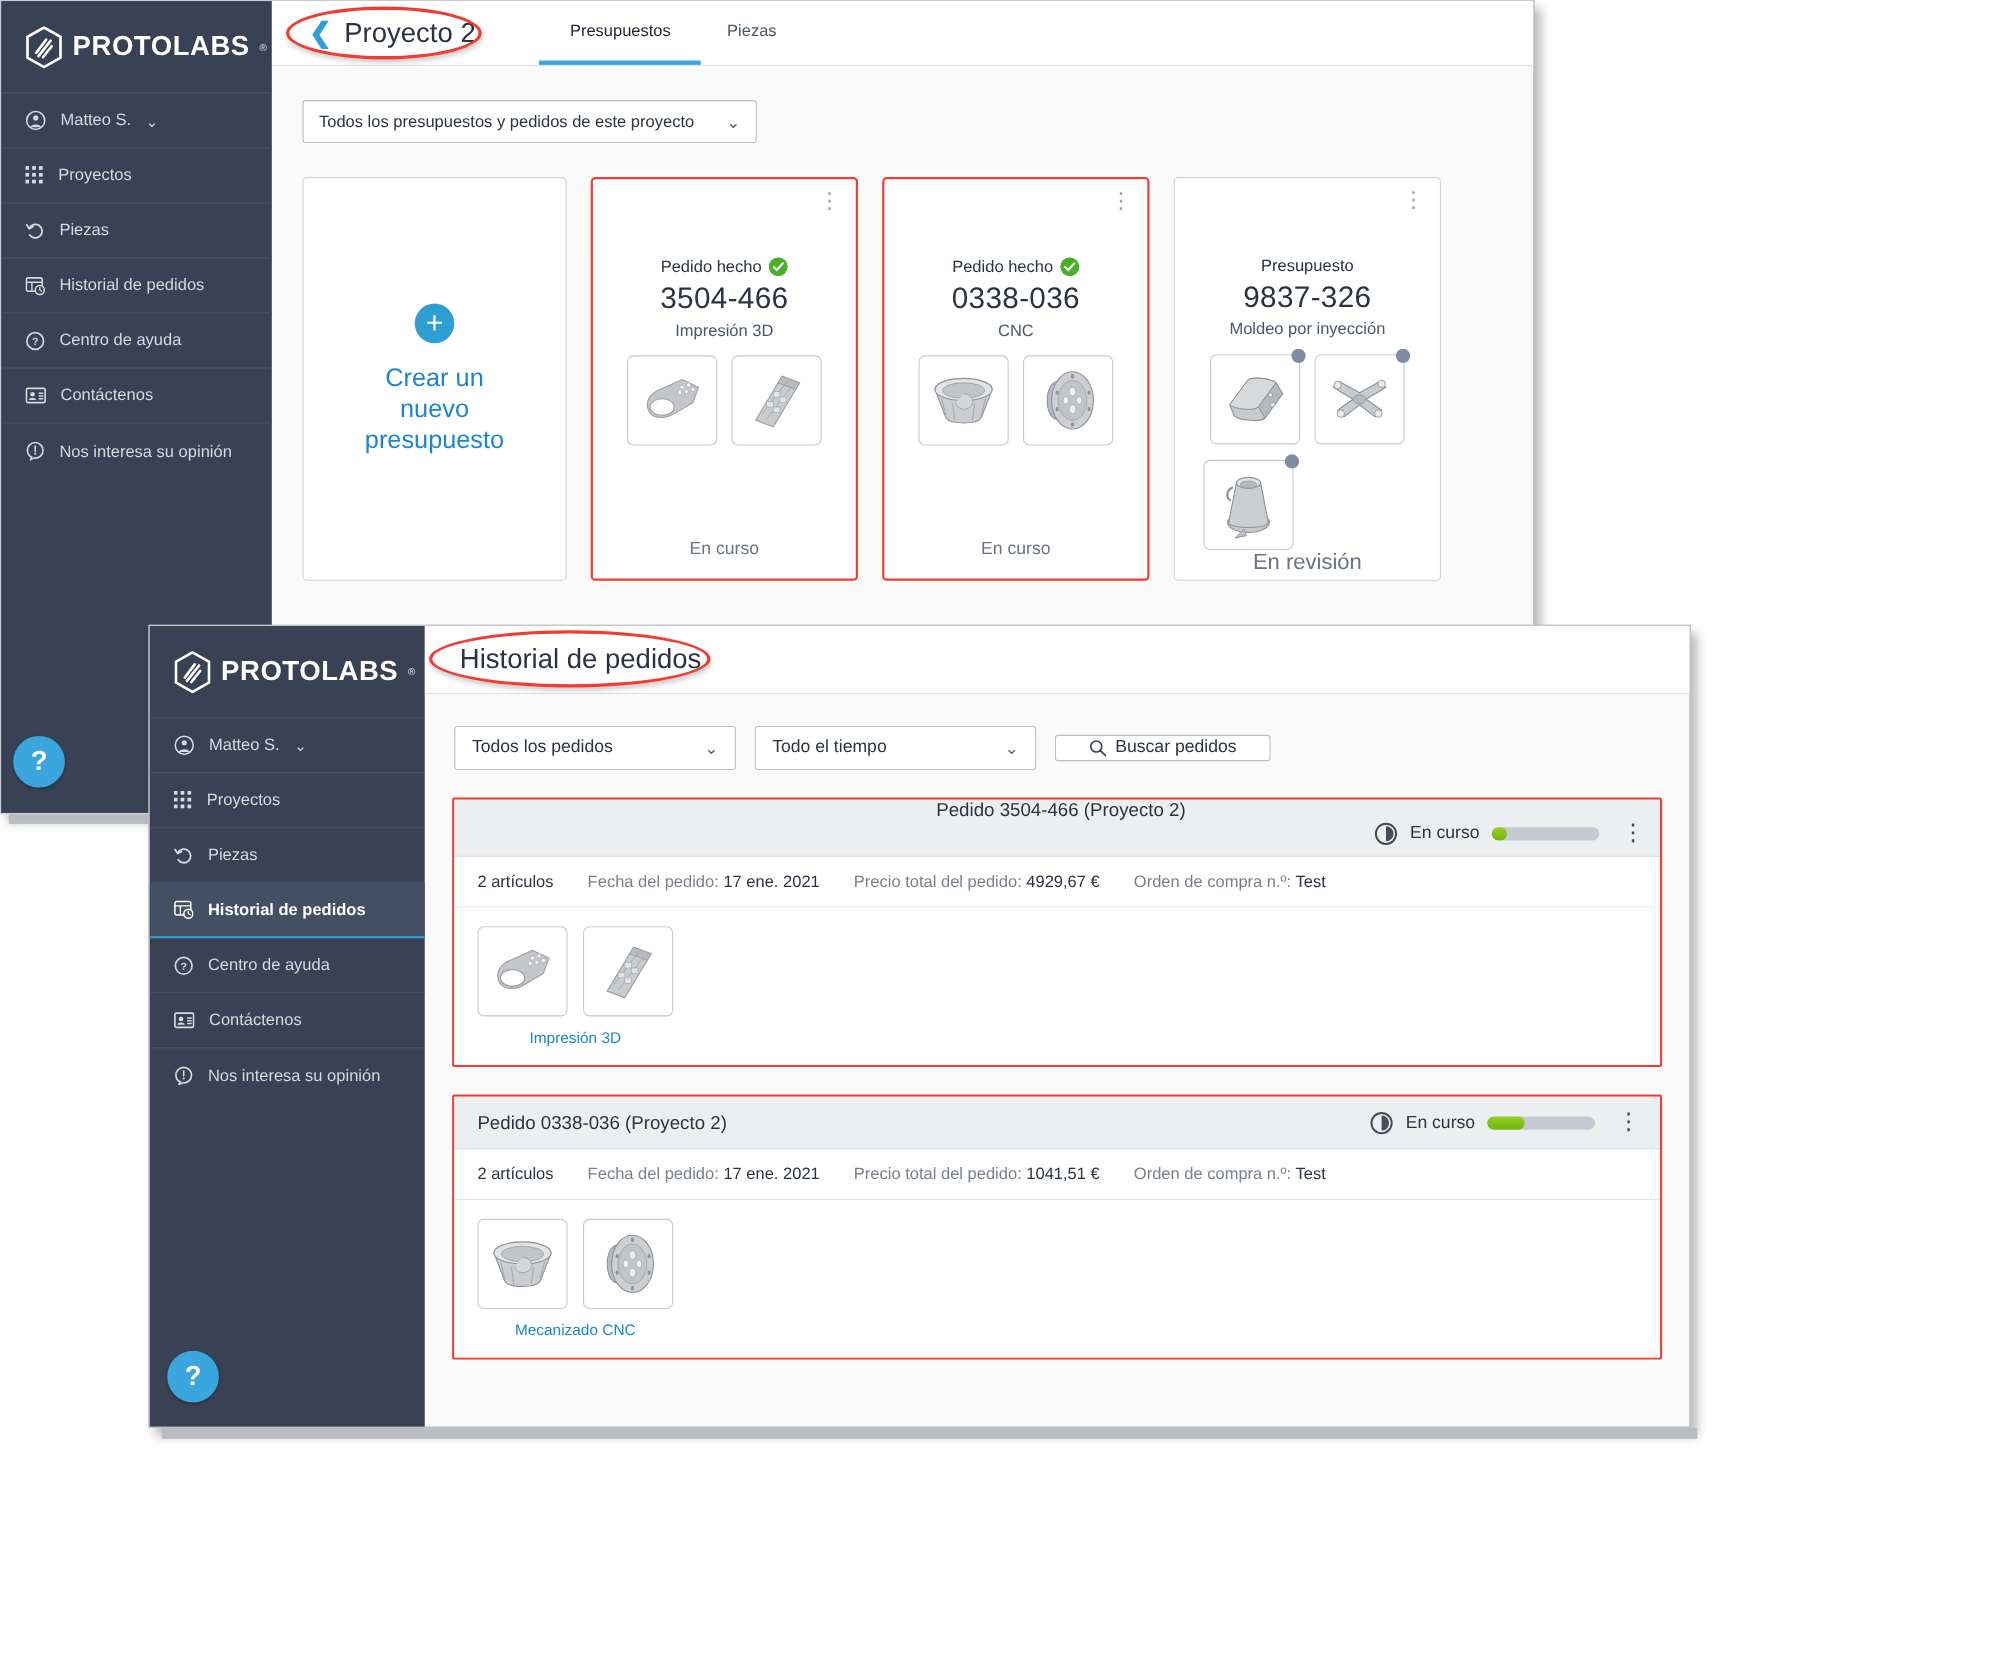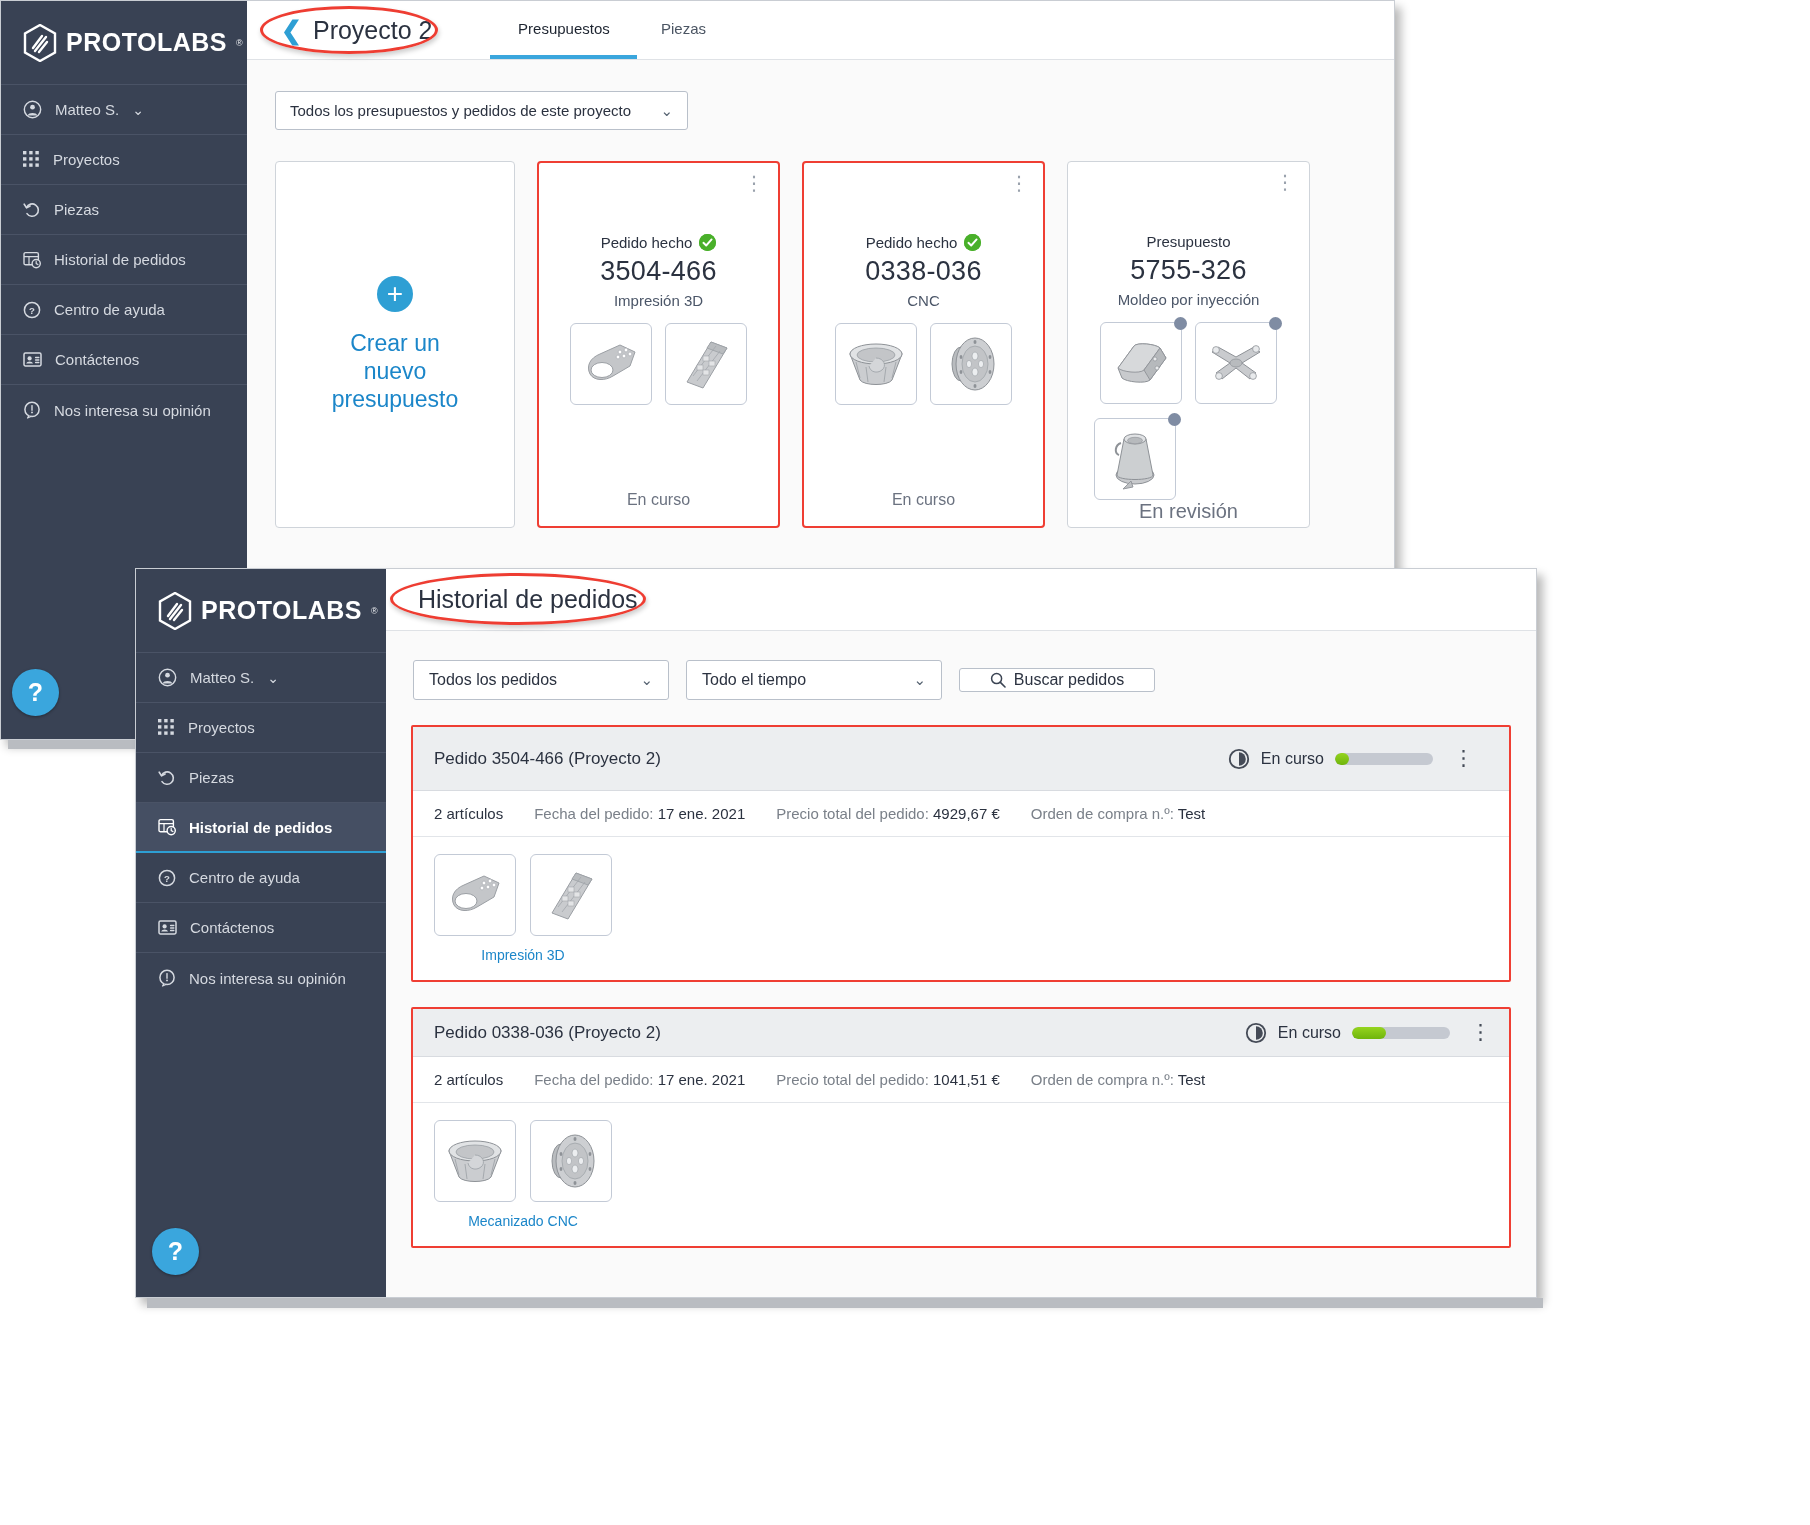--- a/index.html
+++ b/index.html
@@ -414,21 +414,21 @@
               </div>
             </div>
             <div class="card-footer" style="font-size:16px; margin-bottom:17px;">En curso</div>
           </div>
 
           <div class="card" style="width:243px; height:367px; padding-top:23px;">
             <span class="card-kebab" style="top:12px; right:14px; font-size:20px;">⋮</span>
             <div class="card-status-top" style="font-size:15px;">
               <span>Presupuesto</span>
             </div>
-            <div class="card-number" style="font-size:27px; margin-top:5px;">5755-326</div>
+            <div class="card-number" style="font-size:27px; margin-top:5px;">9837-326</div>
             <div class="card-process" style="font-size:15px; margin-top:5px;">Moldeo por inyección</div>
             <div class="thumbs" style="margin-top:14px; gap:13px; width:190px;">
               <div class="thumb" style="width:82px; height:82px;">
                 <span class="dot" style="width:13px; height:13px; top:-6px; right:-6px;"></span>
                 <svg width="62" height="54" viewBox="0 0 62 54">
                   <path d="M8,32 L24,10 C27,6 46,8 50,12 L56,22 L40,44 C36,48 16,46 12,42 Z" fill="#c8cacd" stroke="#8e9297" stroke-width="1"></path>
                   <path d="M8,32 L24,10 C27,6 46,8 50,12 L34,34 C30,38 12,36 8,32 Z" fill="#d7d9db" stroke="#8e9297" stroke-width="0.9"></path>
                   <path d="M34,34 L50,12 L56,22 L40,44 Z" fill="#b6b9bc" stroke="#8e9297" stroke-width="0.9"></path>
                   <g fill="#e9eaec" stroke="#92969b" stroke-width="0.7">
                     <circle cx="45" cy="23" r="2"></circle>
@@ -600,21 +600,21 @@
                 <path d="M10.4,10.4 L15,15" stroke="#3b4453" stroke-width="1.6" stroke-linecap="round"></path>
               </svg>
             </span>
             <span>Buscar pedidos</span>
           </div>
         </div>
 
         <div style="padding:25px 25px 0 25px; display:flex; flex-direction:column; gap:25px;">
 
           <div class="order-card">
-            <div class="order-head" style="height:64px; padding:0 35px 0 21px;">
+            <div class="order-head" style="height:52px; padding:0 14px 0 21px;flex-direction:column;">
               <span class="order-title" style="font-size:17px;">Pedido 3504-466 (Proyecto 2)</span>
               <span class="order-status-wrap" style="gap:11px;">
                 <span class="clock-ico">
                   <svg width="22" height="22" viewBox="0 0 22 22">
                     <circle cx="11" cy="11" r="9.2" fill="none" stroke="#454b57" stroke-width="1.8"></circle>
                     <path d="M11,4.2 A6.8,6.8 0 0 1 11,17.8 Z" fill="#454b57"></path>
                   </svg>
                 </span>
                 <span class="order-status-text" style="font-size:16px;">En curso</span>
                 <span class="pbar" style="width:98px; height:12px;">

